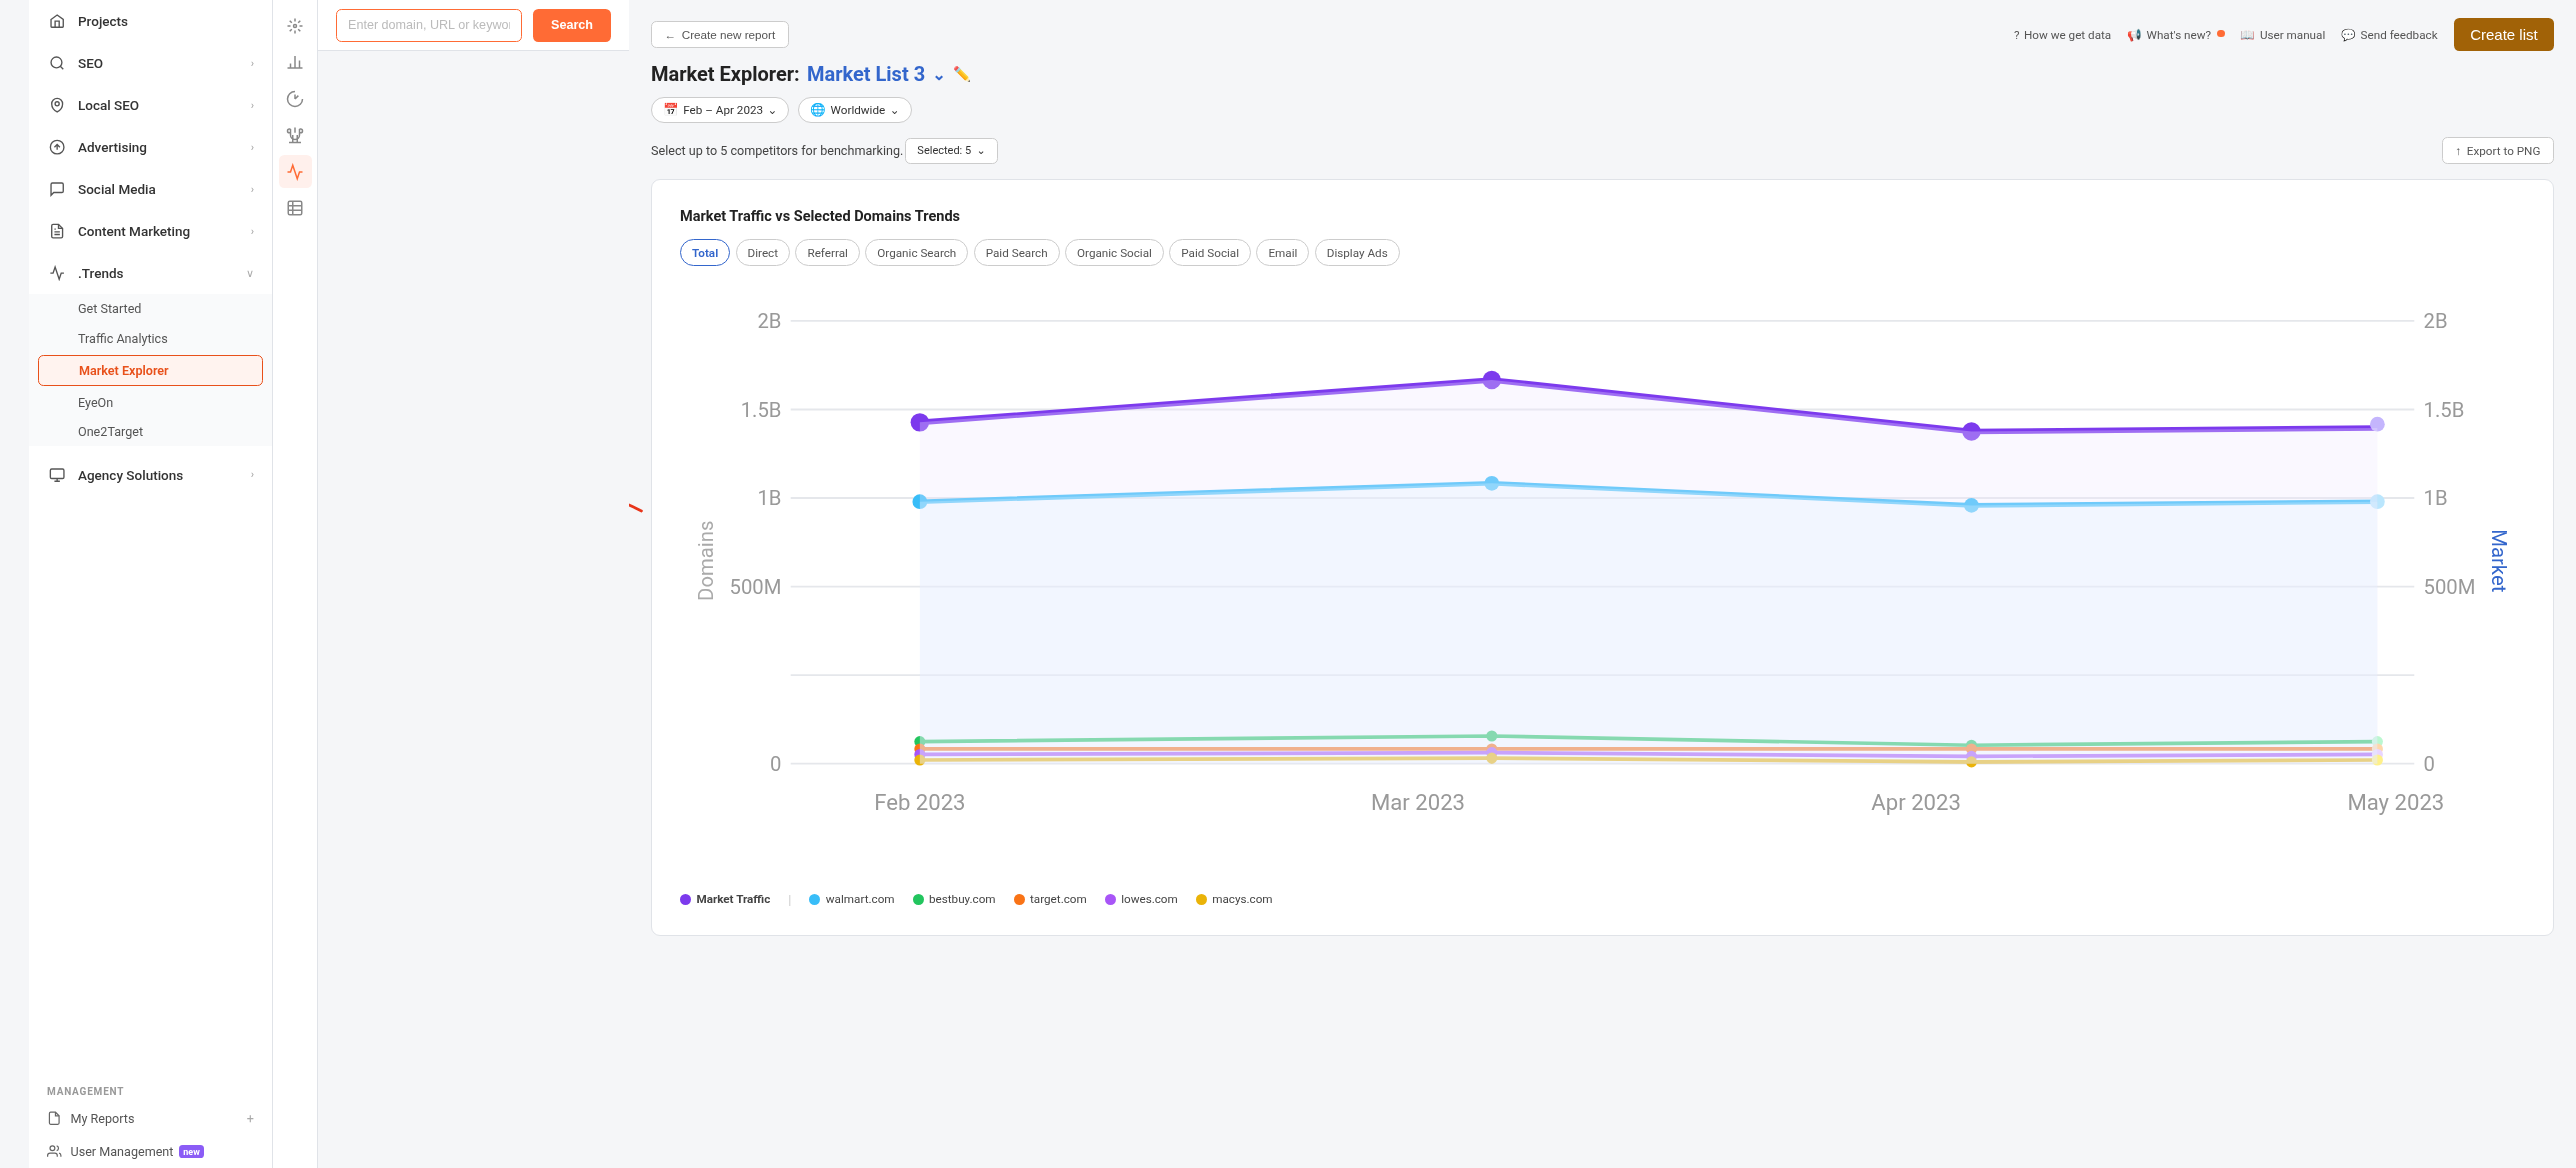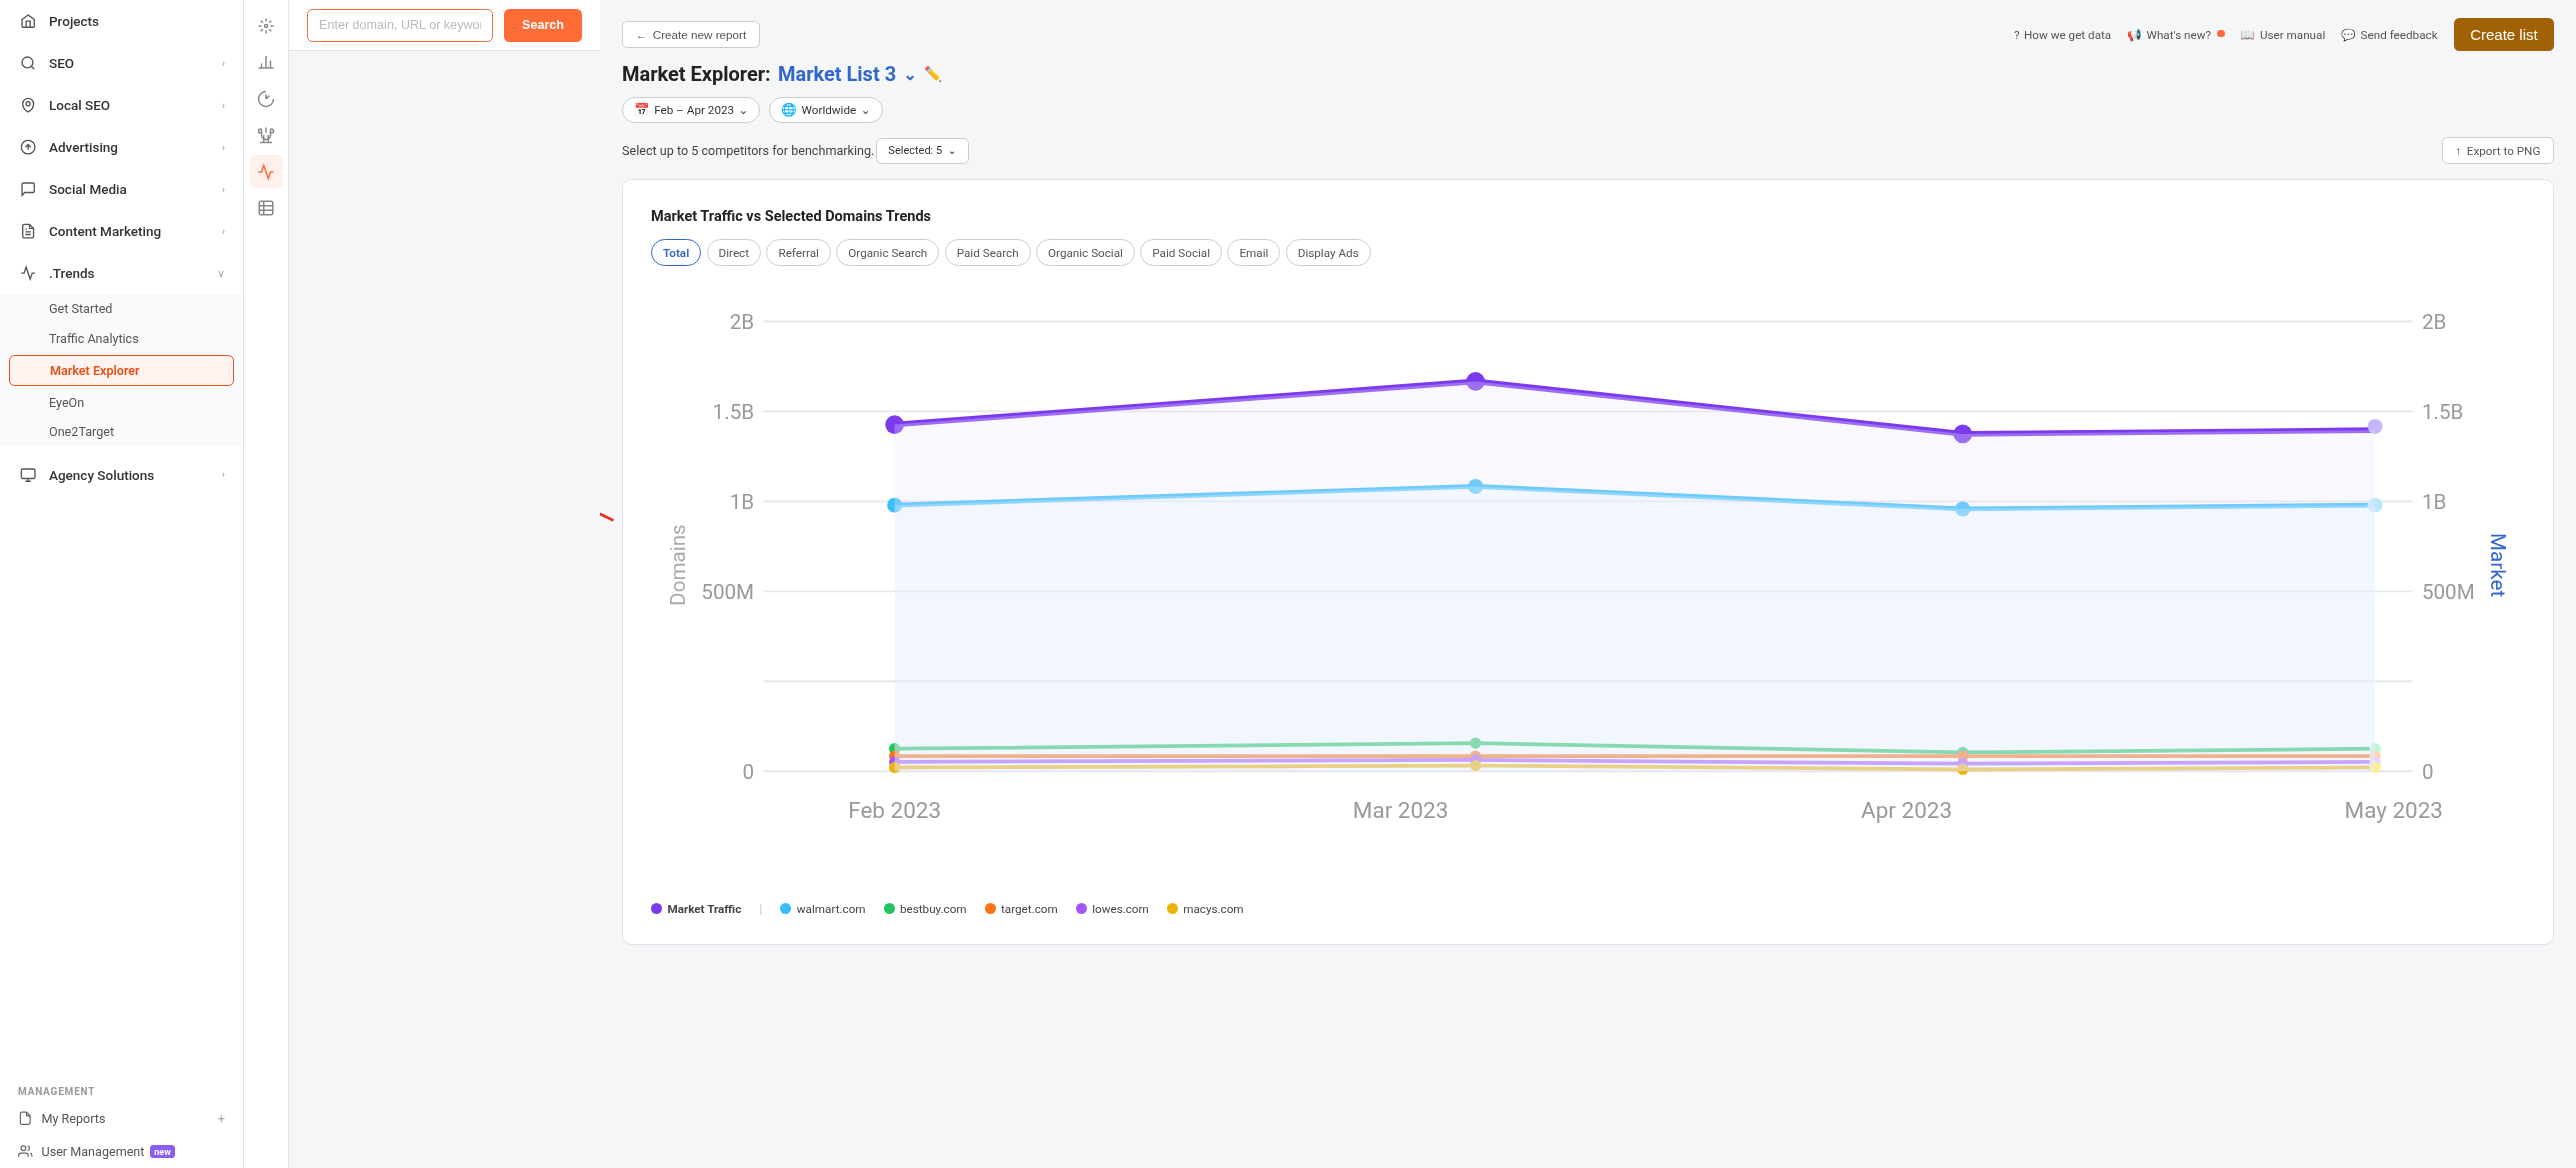--- a/index.html
+++ b/index.html
@@ -1,19 +1,19 @@
 <!DOCTYPE html>
 <html style="font-size:14.5px"><head>
   <meta charset="utf-8">
   <style>
     * { box-sizing: border-box; margin: 0; padding: 0; }
     body { font-family: -apple-system, BlinkMacSystemFont, 'Segoe UI', Roboto, sans-serif; background: #f5f6f8; display: flex; height: 100vh; overflow: hidden; font-size: 12.6px; }
 
     
-    .sidebar { width: 244px; background: #fff; border-right: 0.9px solid #e0e3e8; display: flex; flex-direction: column; overflow-y: auto; flex-shrink: 0; }
+    .sidebar { width: 244px; background: #fff; border-right: 0.9px solid #e0e3e8; display: flex; flex-direction: column; overflow-y: auto; flex-shrink: 0; margin-left: 29px; }
     .sidebar-item { display: flex; align-items: center; padding: 11px 18px; cursor: pointer; color: #333; font-size: 13.5px; font-weight: 500; border-radius: 0; transition: background 0.15s; }
     .sidebar-item .icon { width: 20px; height: 20px; margin-right: 11px; display: flex; align-items: center; justify-content: center; color: #555; flex-shrink: 0; }
     .sidebar-item .chevron { margin-left: auto; color: #aaa; font-size: 11px; }
     .sidebar-item.active-parent { background: #fff; }
     .sidebar-sub-item { padding: 8.1px 18px 8.1px 0; cursor: pointer; color: #555; font-size: 12.6px; display: block; }
     .sidebar-sub-item.active { color: #ff6b35; font-weight: 600; background: #fff3ef; border-radius: 5.4px; padding-left: 9px; margin-left: -9px; border: 1.8px solid #ff6b35; }
     .sidebar-section-label { padding: 14.5px 18px 5.4px; font-size: 10px; font-weight: 700; color: #999; letter-spacing: 0.08em; text-transform: uppercase; }
     .sidebar-mgmt-item { display: flex; align-items: center; padding: 9px 18px; cursor: pointer; color: #555; font-size: 12.6px; }
     .sidebar-mgmt-item .plus { margin-left: auto; color: #aaa; }
     .badge-new { background: #8b5cf6; color: #fff; font-size: 9px; font-weight: 700; padding: 1.8px 4.5px; border-radius: 3.6px; margin-left: 5.4px; }

